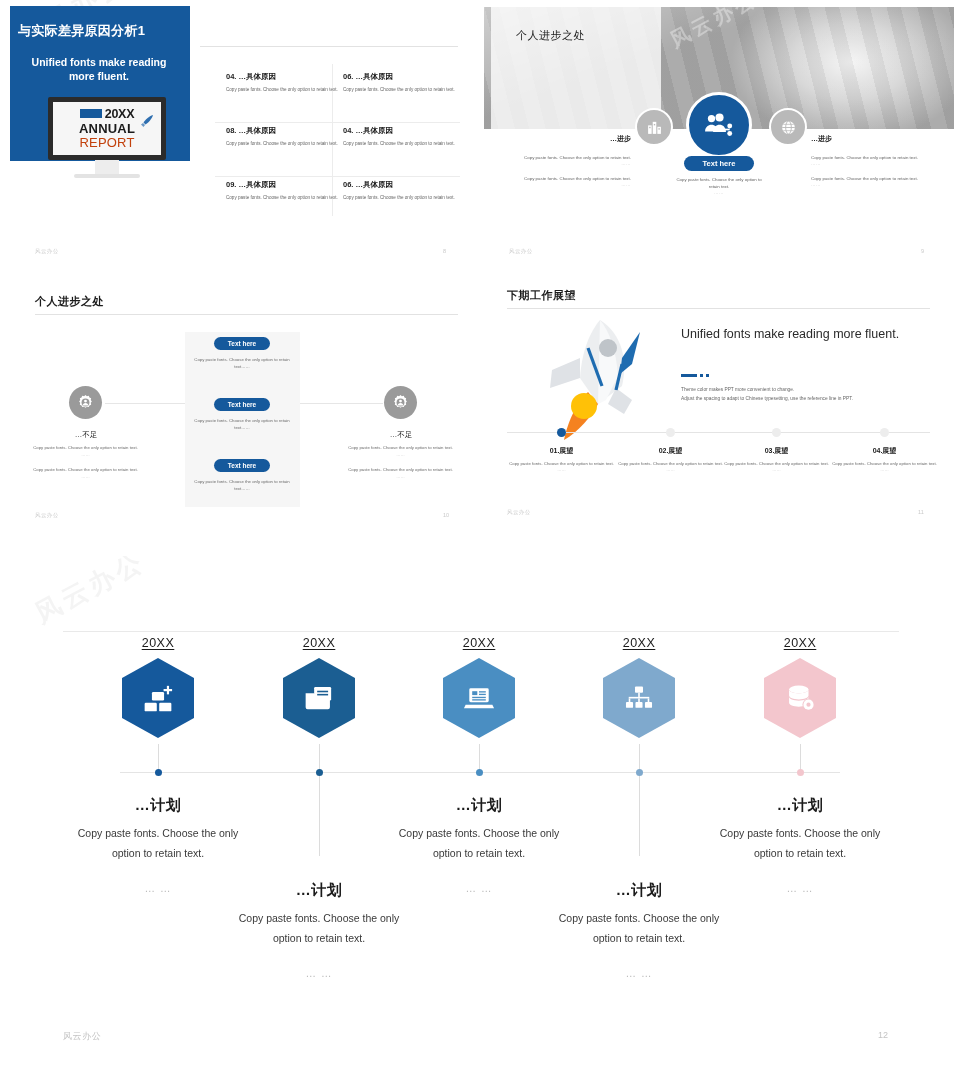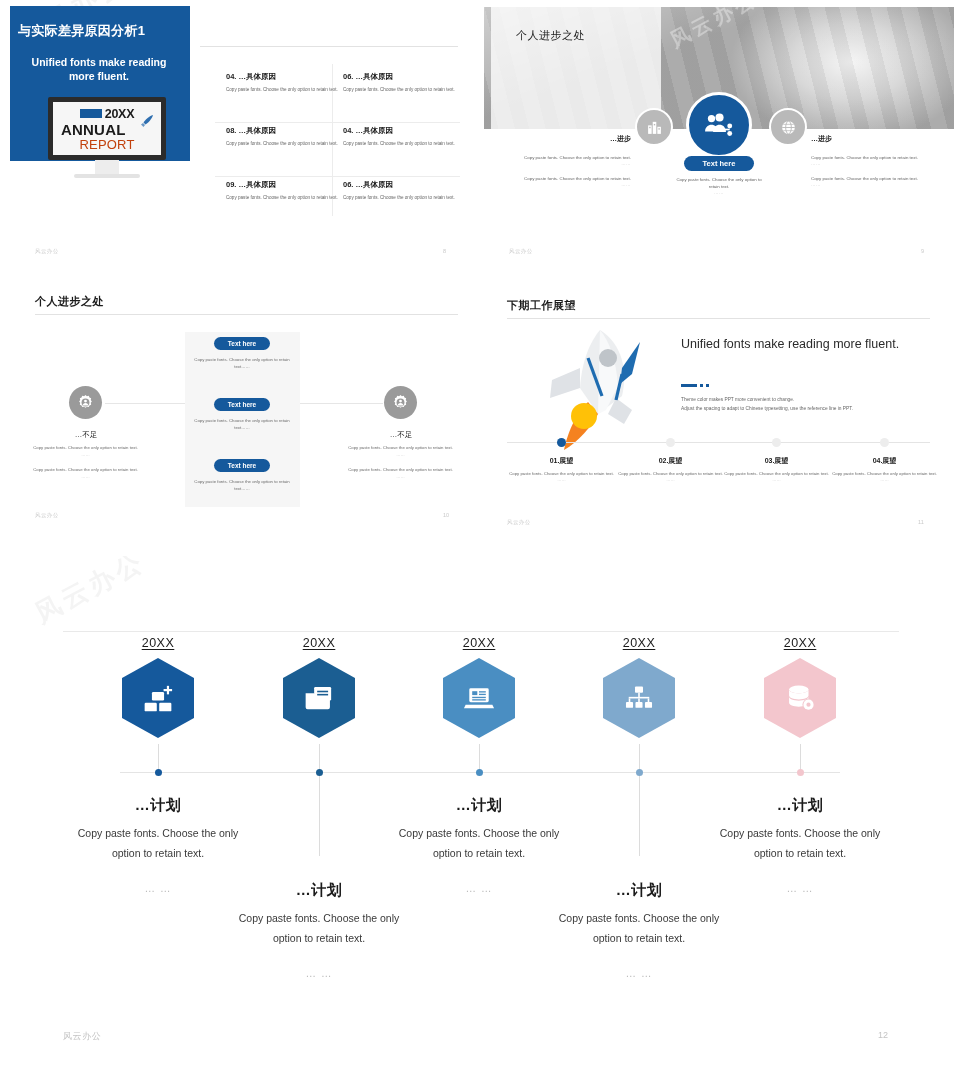--- a/index.html
+++ b/index.html
@@ -46,21 +46,21 @@
   .mon-neck{
     position:absolute; left:47px; top:63px; width:24px; height:14px; background:#ededed;
   }
   .mon-base{
     position:absolute; left:26px; top:77px; width:66px; height:4px; background:#e3e3e3; border-radius:2px;
   }
   .mon-inner{ position:relative; width:92px; height:44px; }
   .mi-row1{ display:flex; align-items:center; gap:3px; justify-content:center; }
   .mi-bar{ width:22px; height:9px; background:#15599c; }
   .mi-20xx{ font-size:12.5px; font-weight:bold; color:#1b1b1b; letter-spacing:-.3px; }
-  .mi-annual{ font-size:15px; font-weight:bold; color:#1b1b1b; letter-spacing:.2px; text-align:left; }
+  .mi-annual{ font-size:13px; font-weight:bold; color:#1b1b1b; letter-spacing:.2px; text-align:center; }
   .mi-report{ font-size:13px; color:#c2410c; letter-spacing:.2px; text-align:center; line-height:1; }
   .mi-rocket{ position:absolute; right:-2px; top:6px; }
 
   #s1rule{ left:200px; top:46px; width:258px; }
   .s1-cell{ position:absolute; width:112px; }
   .s1-h{ font-size:7.5px; font-weight:bold; color:#1b1b1b; margin-bottom:4px; }
   .s1-p{ font-size:4.6px; color:#666; line-height:1.55; }
   .s1-vline{ position:absolute; left:332px; top:64px; width:1px; height:152px; background:#ececec; }
   .s1-hline{ position:absolute; left:215px; width:245px; height:1px; background:#ececec; }
 
@@ -116,21 +116,21 @@
   .s3-btn{
     position:absolute; width:56px; height:13px; border-radius:7px; background:#15599c;
     color:#fff; font-size:6.5px; font-weight:bold; display:flex; align-items:center; justify-content:center;
   }
   .s3-ptxt{ position:absolute; width:100px; font-size:4.3px; color:#6b6b6b; line-height:1.65; text-align:center; }
   .s3-h{ position:absolute; font-size:7.5px; font-weight:normal; color:#1b1b1b; text-align:center; width:90px; }
   .s3-side{ position:absolute; width:105px; font-size:4.3px; color:#6b6b6b; line-height:1.65; text-align:center; }
   .s3-dash{ font-size:4.3px; color:#c7c7c7; }
 
   
-  #slide4{ left:481px; top:276px; width:479px; height:262px; }
+  #slide4{ left:481px; top:266px; width:479px; height:262px; }
   .s4-title{ position:absolute; left:26px; top:22px; font-size:11px; font-weight:bold; color:#1b1b1b; letter-spacing:.5px; }
   #s4rule{ left:26px; top:42px; width:423px; }
   .s4-head{ position:absolute; left:200px; top:60px; width:230px; font-size:12.5px; color:#2b2b2b; line-height:1.32; }
   .s4-mark{ position:absolute; left:200px; top:108px; display:flex; align-items:center; gap:3px; }
   .s4-mark i{ display:block; width:16px; height:3px; background:#15599c; }
   .s4-mark b{ display:block; width:3px; height:3px; background:#15599c; }
   .s4-sub{ position:absolute; left:200px; top:119px; width:250px; font-size:4.8px; color:#666; line-height:1.9; }
   .s4-axis{ position:absolute; left:26px; top:166px; width:423px; height:1px; background:#e4e4e4; }
   .s4-dot{ position:absolute; width:9px; height:9px; border-radius:50%; top:162px; }
   .s4-dot.on{ background:#15599c; }

